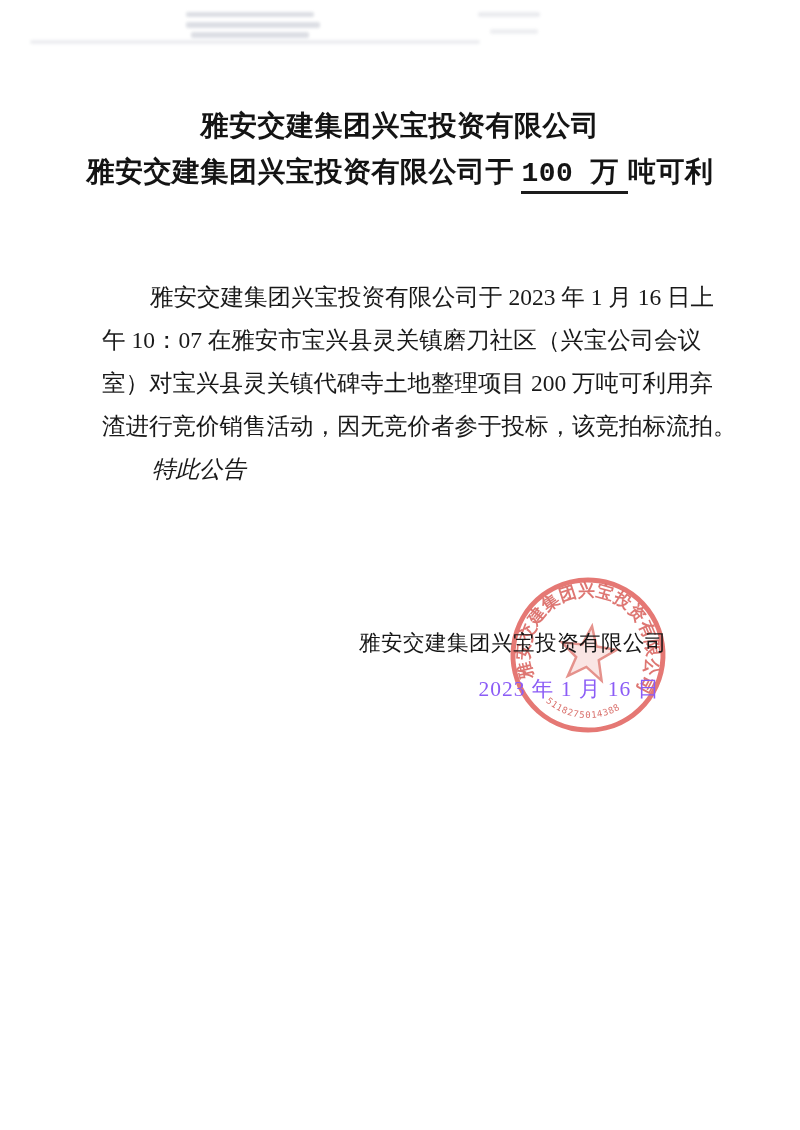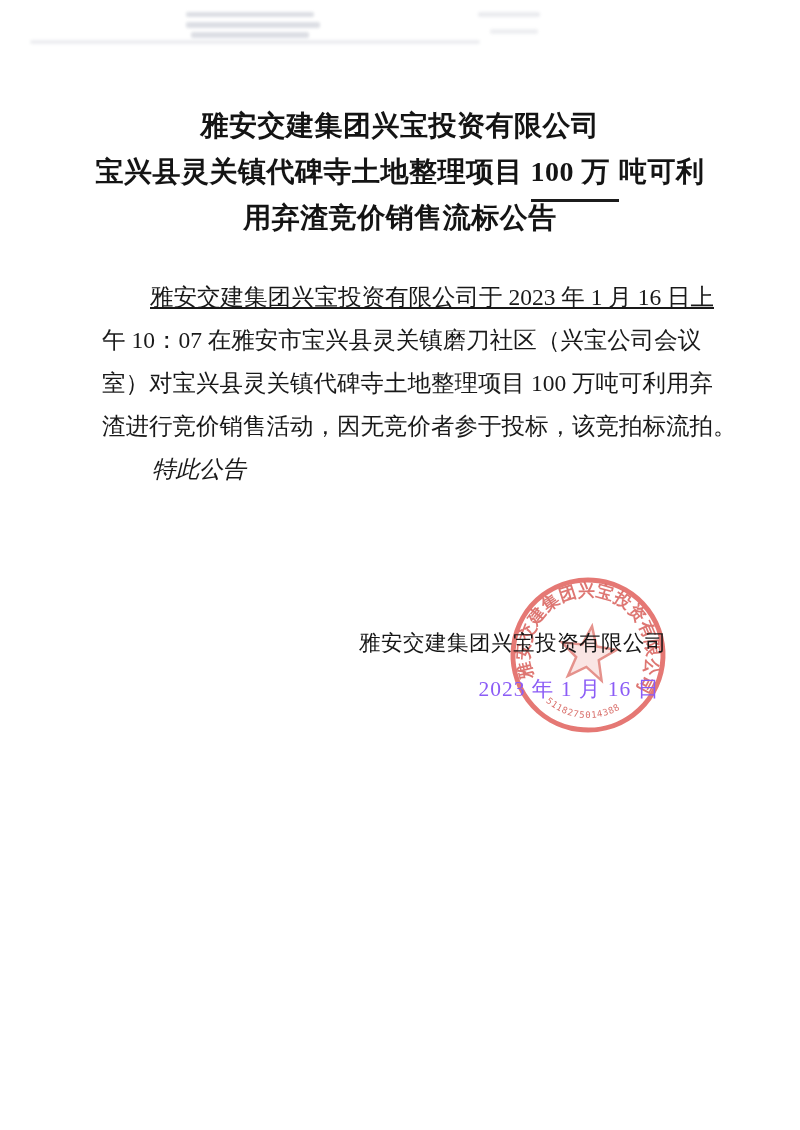--- a/index.html
+++ b/index.html
@@ -41,41 +41,42 @@
     margin: 0;
     text-align: center;
     font-size: 28px;
     line-height: 46px;
     font-weight: bold;
     color: #141414;
     letter-spacing: 0.5px;
   }
   .doc-title .u-seg {
     border-bottom: 3px solid #1c1c1c;
-    padding-bottom: 12px;
+    padding-bottom: 2px;
     padding-right: 9px;
+    font-family: Liberation Mono, monospace;
   }
 
   
   .doc-body {
     position: absolute;
     left: 102px;
     top: 276px;
     width: 598px;
     font-size: 23.5px;
     line-height: 43px;
     color: #191919;
   }
   .body-line {
     text-align: justify;
     text-align-last: justify;
     height: 43px;
     white-space: nowrap;
   }
-  .body-line.first { text-indent: 48px; text-decoration: underline; }
+  .body-line.first { text-indent: 48px; }
   .body-line.last {
     text-align-last: auto;
     text-align: center;
   }
   .closing-line {
     padding-left: 50px;
     height: 43px;
     font-style: italic;
   }
 
@@ -122,29 +123,28 @@
   <div class="smudge s1"></div>
   <div class="smudge s2"></div>
   <div class="smudge s3"></div>
   <div class="smudge s4"></div>
   <div class="smudge s5"></div>
   <div class="smudge s6"></div>
 
   <h1 class="doc-title">
     <div>雅安交建集团兴宝投资有限公司</div>
     <div>
-      <span>宝兴县灵关镇代碑寺土地整理项目 </span><span class="u-seg">100 万</span><span>吨可利</span>
+      <span>雅安交建集团兴宝投资有限公司于 </span><span class="u-seg">100 万</span><span>吨可利</span>
     </div>
-    <div>用弃渣竞价销售流标公告</div>
   </h1>
 
   <div class="doc-body">
     <div class="body-line first">雅安交建集团兴宝投资有限公司于 2023 年 1 月 16 日上</div>
     <div class="body-line">午 10：07 在雅安市宝兴县灵关镇磨刀社区（兴宝公司会议</div>
-    <div class="body-line">室）对宝兴县灵关镇代碑寺土地整理项目 100 万吨可利用弃</div>
+    <div class="body-line">室）对宝兴县灵关镇代碑寺土地整理项目 200 万吨可利用弃</div>
     <div class="body-line last">渣进行竞价销售活动，因无竞价者参于投标，该竞拍标流拍。</div>
     <div class="closing-line">特此公告</div>
   </div>
 
   <div class="sig-company">雅安交建集团兴宝投资有限公司</div>
   <div class="sig-date">2023 年 1 月 16 日</div>
 
   <svg class="seal" viewBox="0 0 172 172" xmlns="http://www.w3.org/2000/svg">
     <defs>
       <path id="arcTop" d="M 34.9 115.5 A 59 59 0 1 1 137.1 115.5" fill="none"></path>

